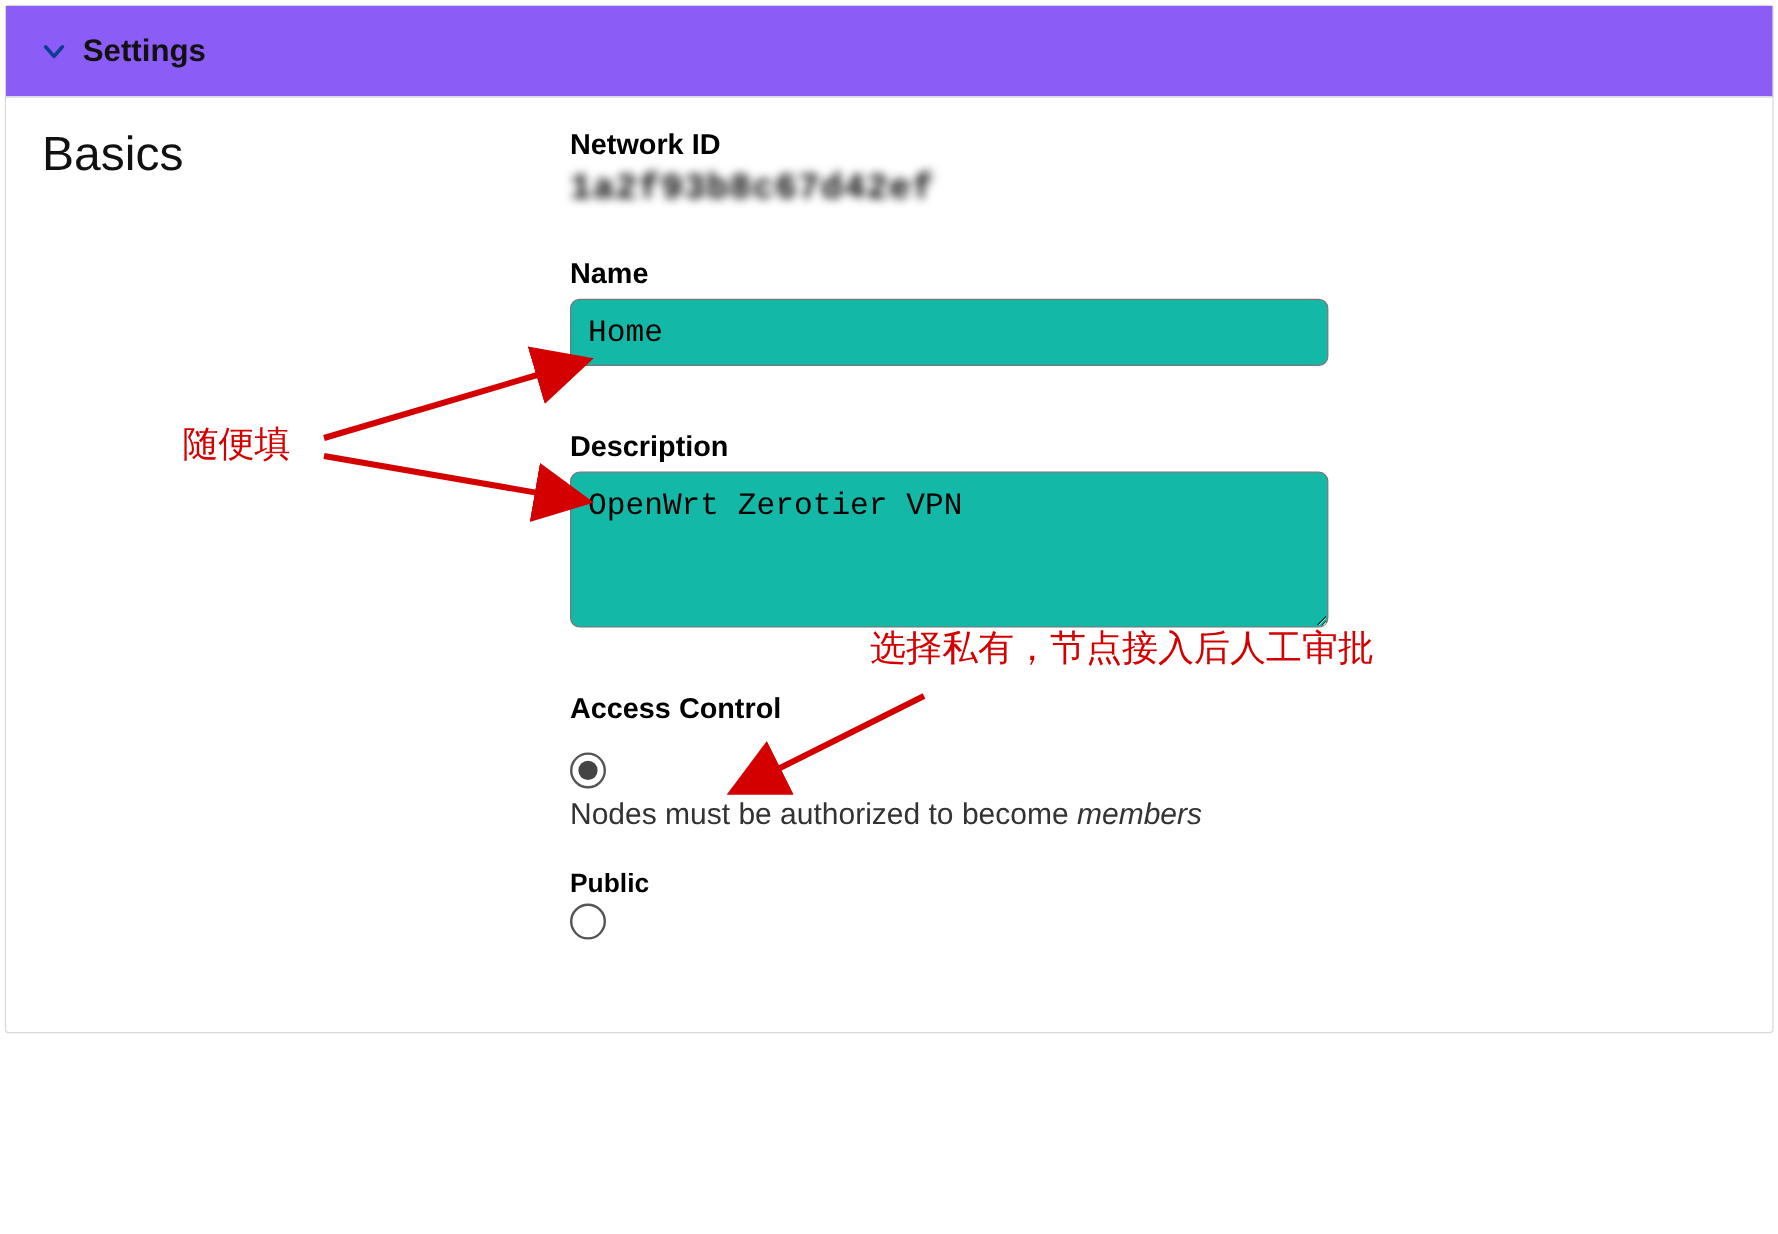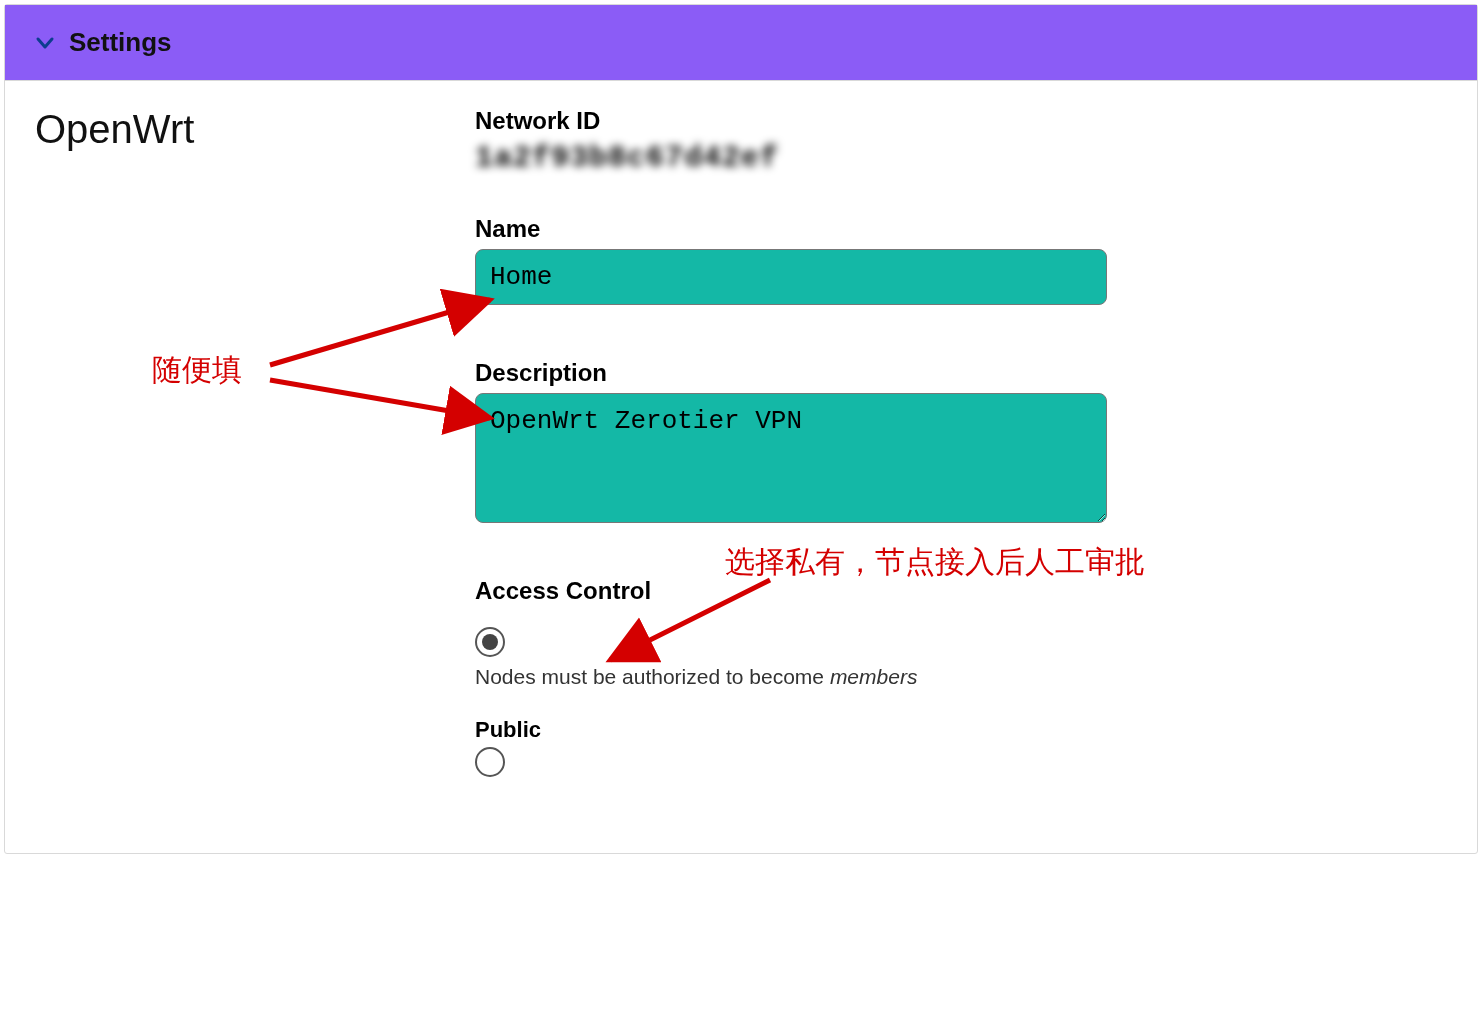--- a/index.html
+++ b/index.html
@@ -103,21 +103,21 @@
     align-items: center; justify-content: center;
     margin-bottom: 6px;
   }
   .radio-circle.selected::after {
     content: "";
     width: 16px; height: 16px;
     background: #444;
     border-radius: 50%;
   }
   .radio-help {
-    font-size: 21px;
+    font-size: 25px;
     color: #333;
     font-weight: 400;
     max-width: 640px;
     line-height: 1.35;
   }
   .radio-help em { font-style: italic; }
 
   
   .anno-text {
     position: absolute;
@@ -141,21 +141,21 @@
   <div class="panel-header">
     <span class="chev">
       <svg width="20" height="20" viewBox="0 0 20 20">
           <path d="M3 6 L10 14 L17 6" fill="none" stroke="#0d3d8f" stroke-width="3" stroke-linecap="round" stroke-linejoin="round"></path>
         </svg>
     </span>
     <span class="title">Settings</span>
   </div>
 
   <div class="panel-body">
-    <div class="section-title">OpenWrt</div>
+    <div class="section-title">Basics</div>
 
     <div class="form-col">
 
       <span class="field-label">Network ID</span>
       <div class="network-id">1a2f93b8c67d42ef</div>
 
       <span class="field-label">Name</span>
       <input type="text" class="text-input" value="Home" style="">
 
       <span class="field-label">Description</span>
@@ -183,13 +183,13 @@
   <defs>
     <marker id="ah" markerWidth="12" markerHeight="12" refX="9" refY="5" orient="auto">
       <path d="M0,0 L10,5 L0,10 Z" fill="#d40000"></path>
     </marker>
   </defs>
   <line x1="270" y1="365" x2="490" y2="300" stroke="#d40000" stroke-width="5" marker-end="url(#ah)"></line>
   <line x1="270" y1="380" x2="490" y2="418" stroke="#d40000" stroke-width="5" marker-end="url(#ah)"></line>
   <line x1="770" y1="580" x2="610" y2="660" stroke="#d40000" stroke-width="5" marker-end="url(#ah)"></line>
 </svg>
 <div class="anno-text" style="left:152px; top:350px;">随便填</div>
-<div class="anno-text" style="left:725px; top:542px;">选择私有，节点接入后人工审批</div>
+<div class="anno-text" style="left:725px; top:520px;">选择私有，节点接入后人工审批</div>
 
 </body></html>

